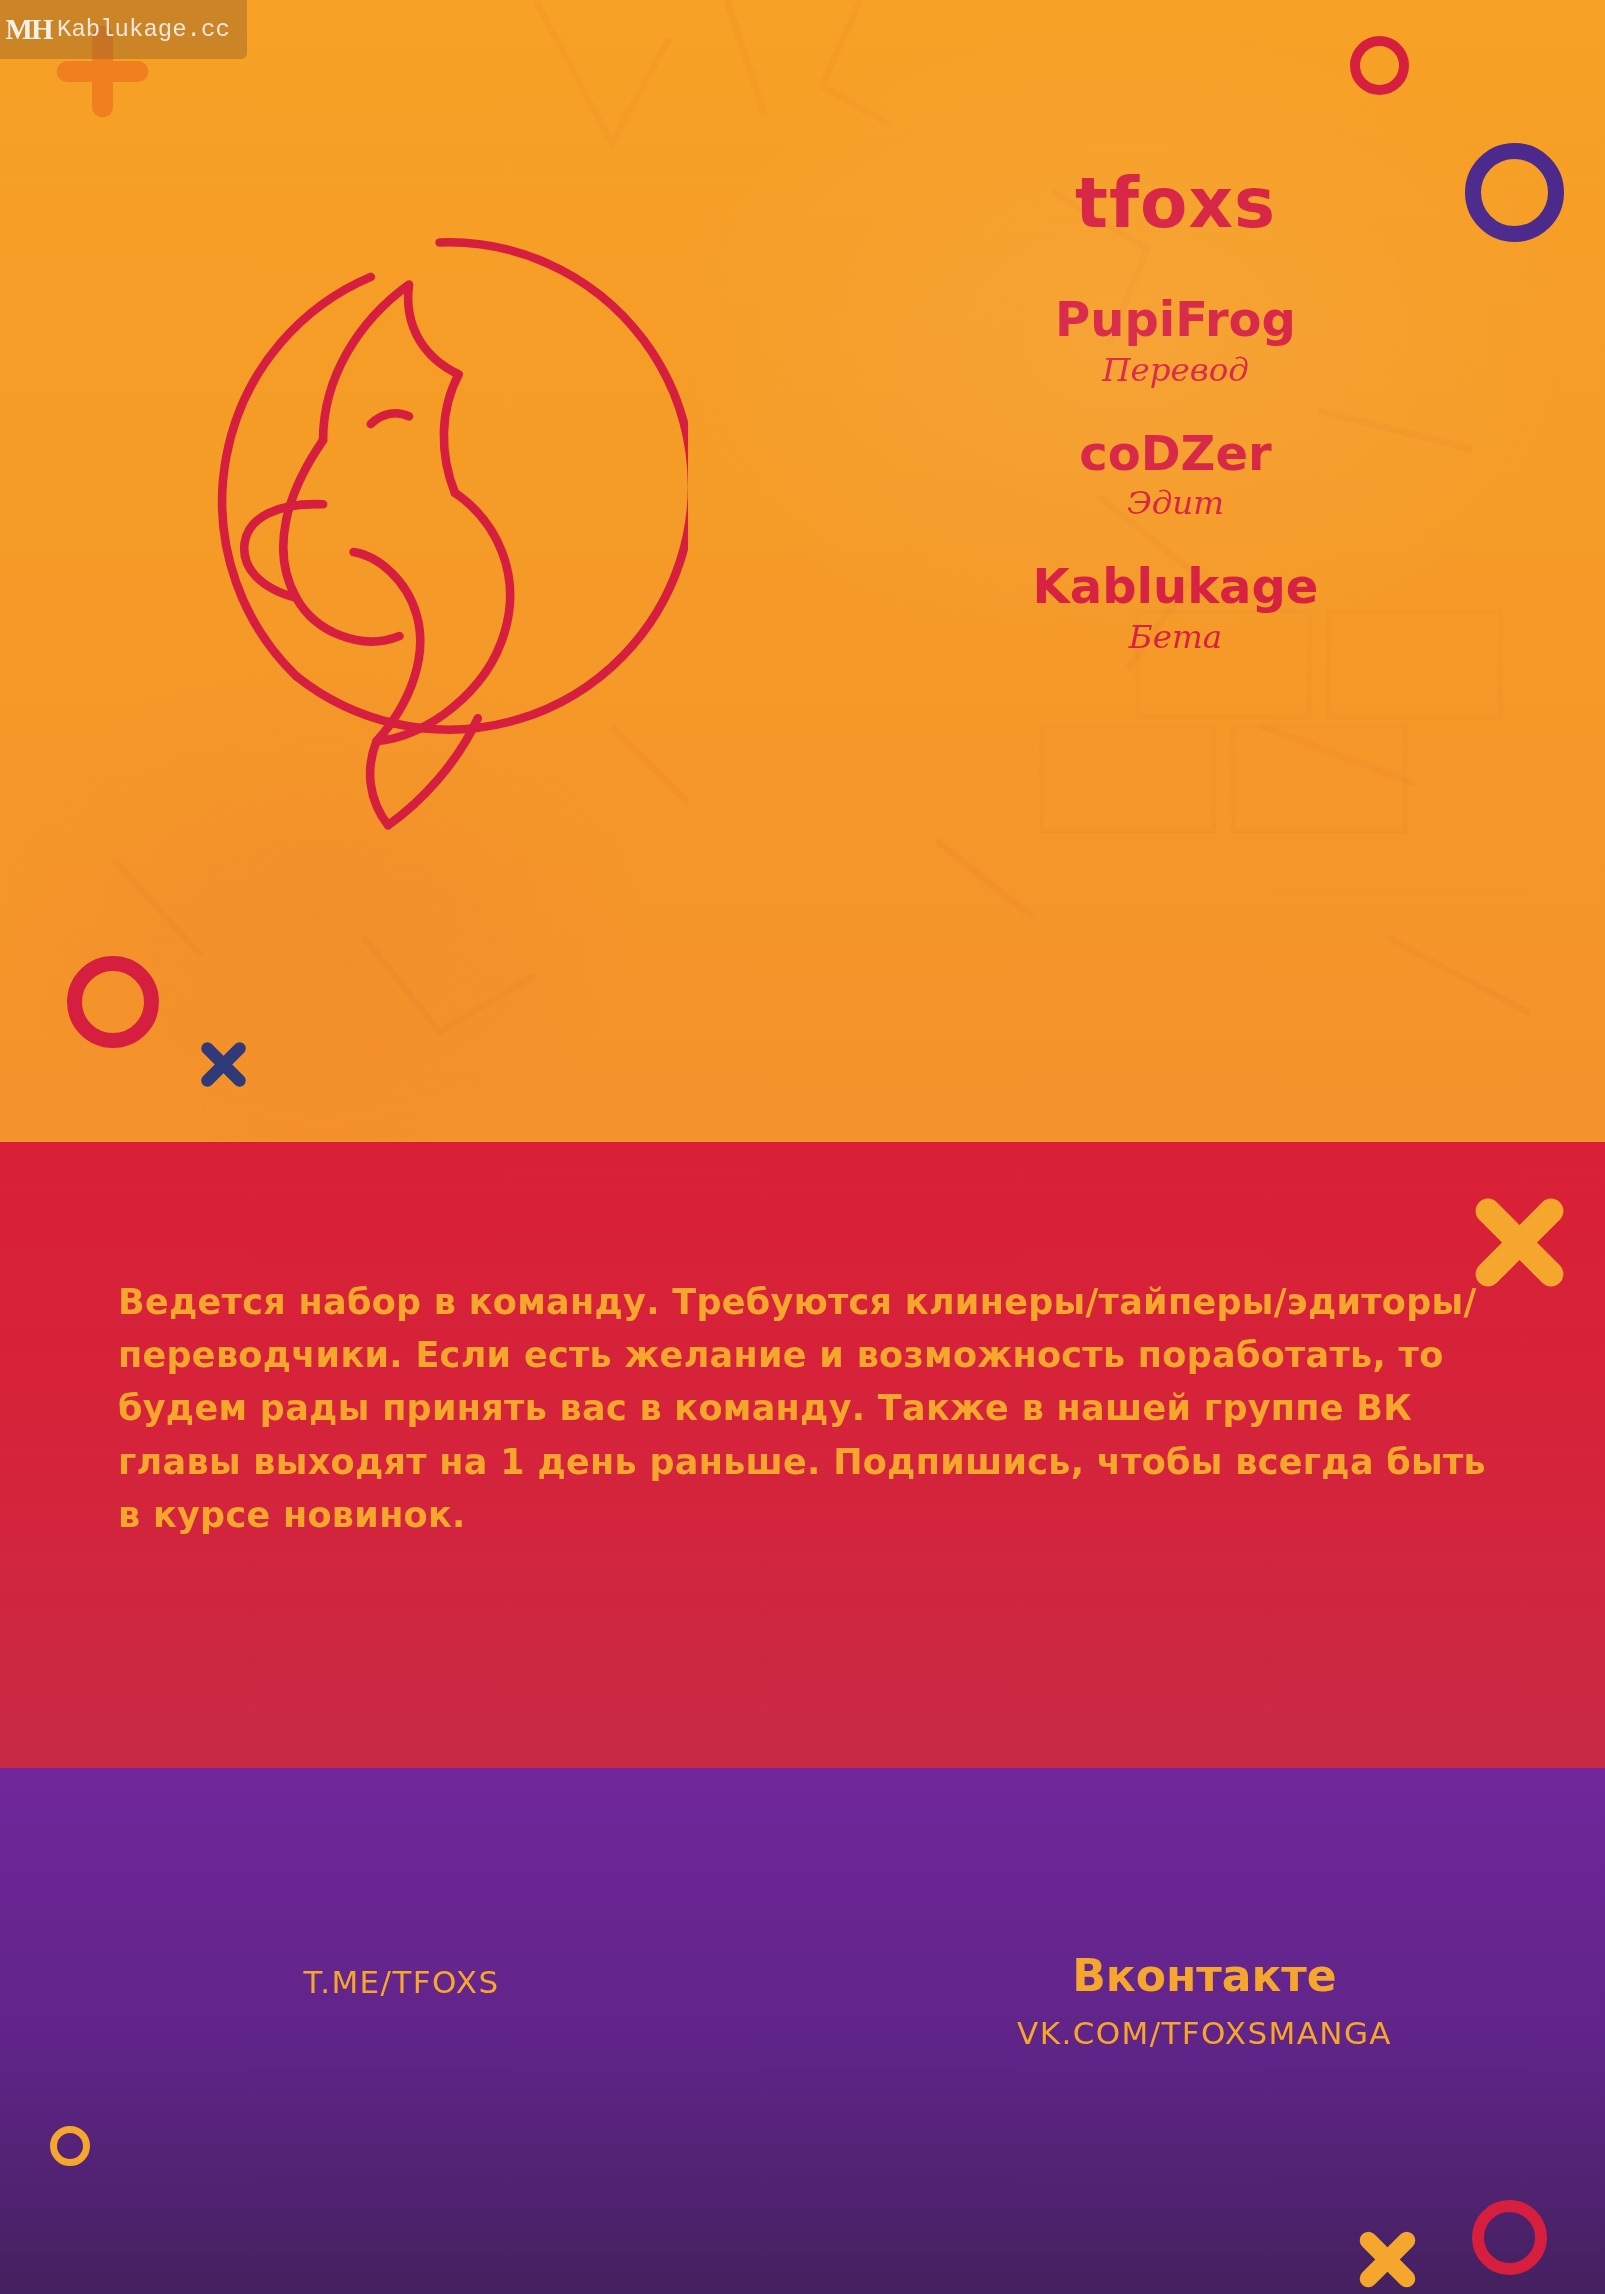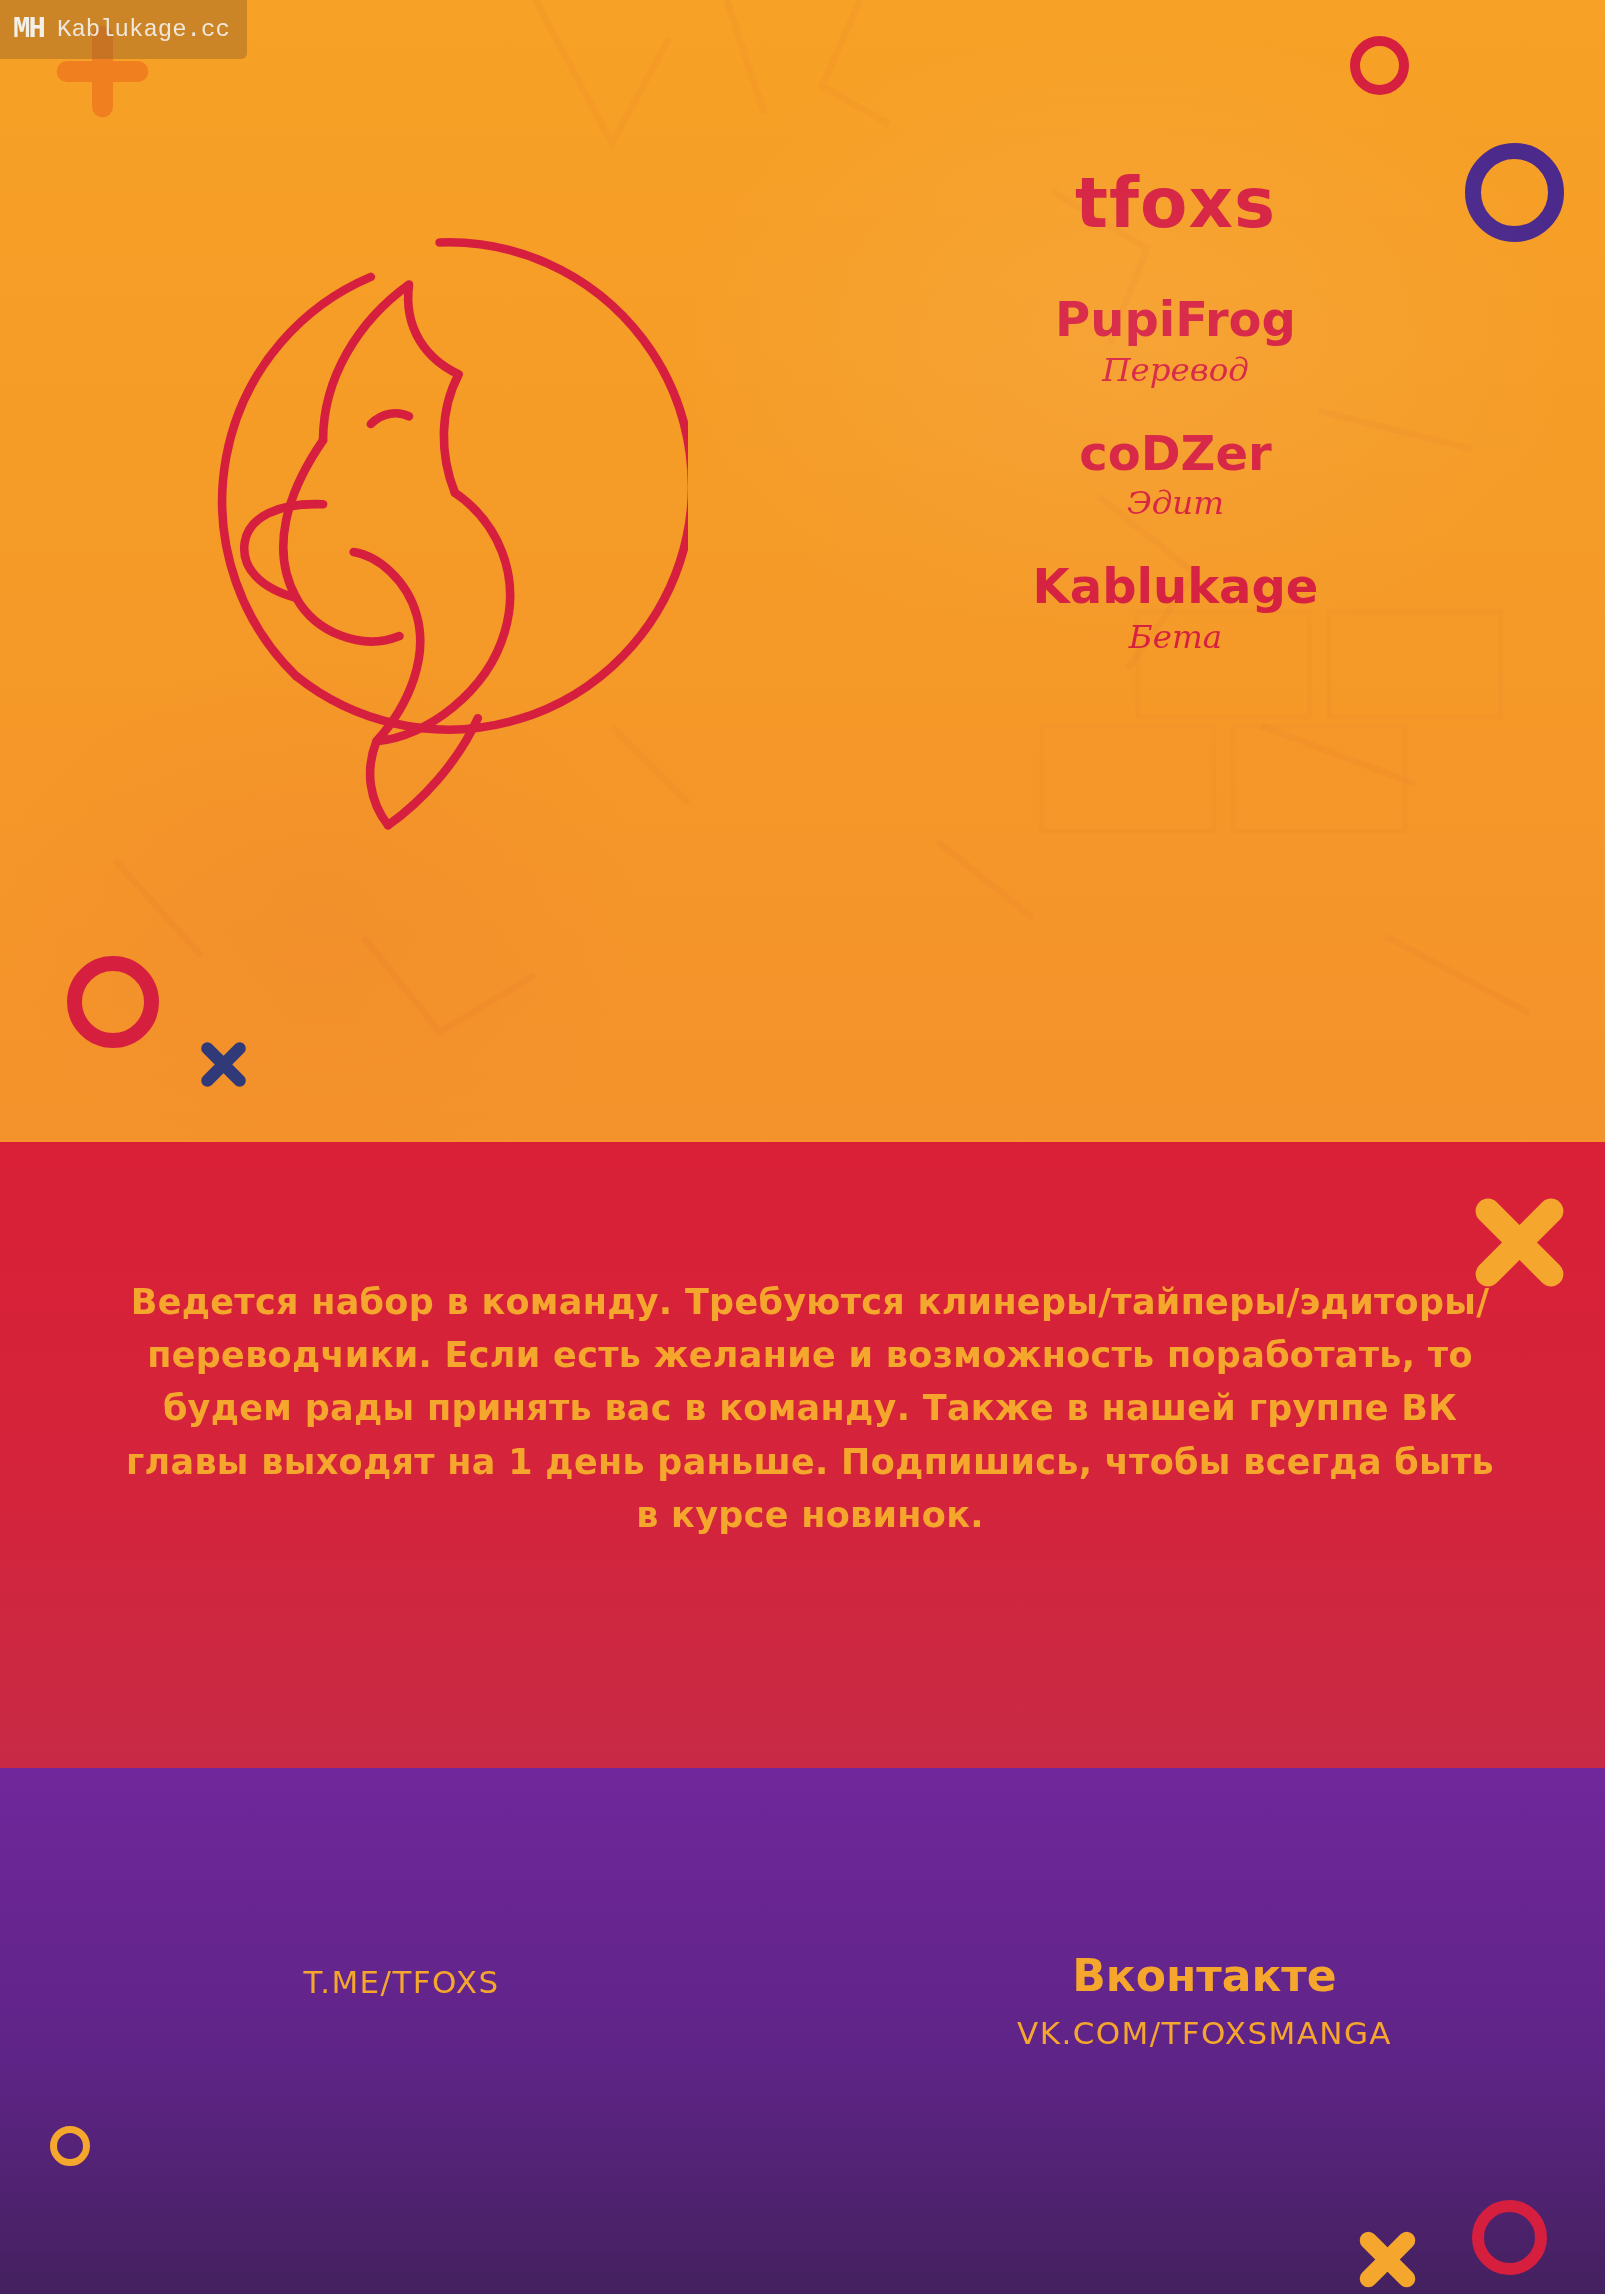--- a/index.html
+++ b/index.html
@@ -51,21 +51,21 @@
     padding-right: 17px;
     z-index: 40;
   }
   .wm-logo {
     width: 57px; height: 59px;
     display: flex; align-items: center; justify-content: center;
     color: #f3f0e8;
     font-weight: bold;
     font-size: 29px;
     letter-spacing: -1.9px;
-    font-family: Liberation Mono, monospace;
+    font-family: Liberation Serif, serif;
   }
   .wm-text {
     color: #efe7dc;
     font-size: 24px;
     font-family: "Liberation Mono", monospace;
     letter-spacing: 0px;
   }
 
   
   .fox-wrap {
@@ -118,23 +118,22 @@
   .sec-red {
     position: absolute;
     left: 0; top: 1142px;
     width: 1606px;
     height: 626px;
     background: linear-gradient(180deg, #d92036 0%, #d4243b 55%, #c82a46 100%);
     overflow: hidden;
   }
   .recruit-text {
     position: absolute;
-    left: 112px; top: 134px;
+    left: 118px; top: 134px;
     width: 1396px;
-    text-align: center;
     color: #f5a62c;
     font-family: "DejaVu Sans", sans-serif;
     font-weight: bold;
     font-size: 35px;
     line-height: 1.52;
     letter-spacing: 0.3px;
   }
 
   
   .sec-purple {

